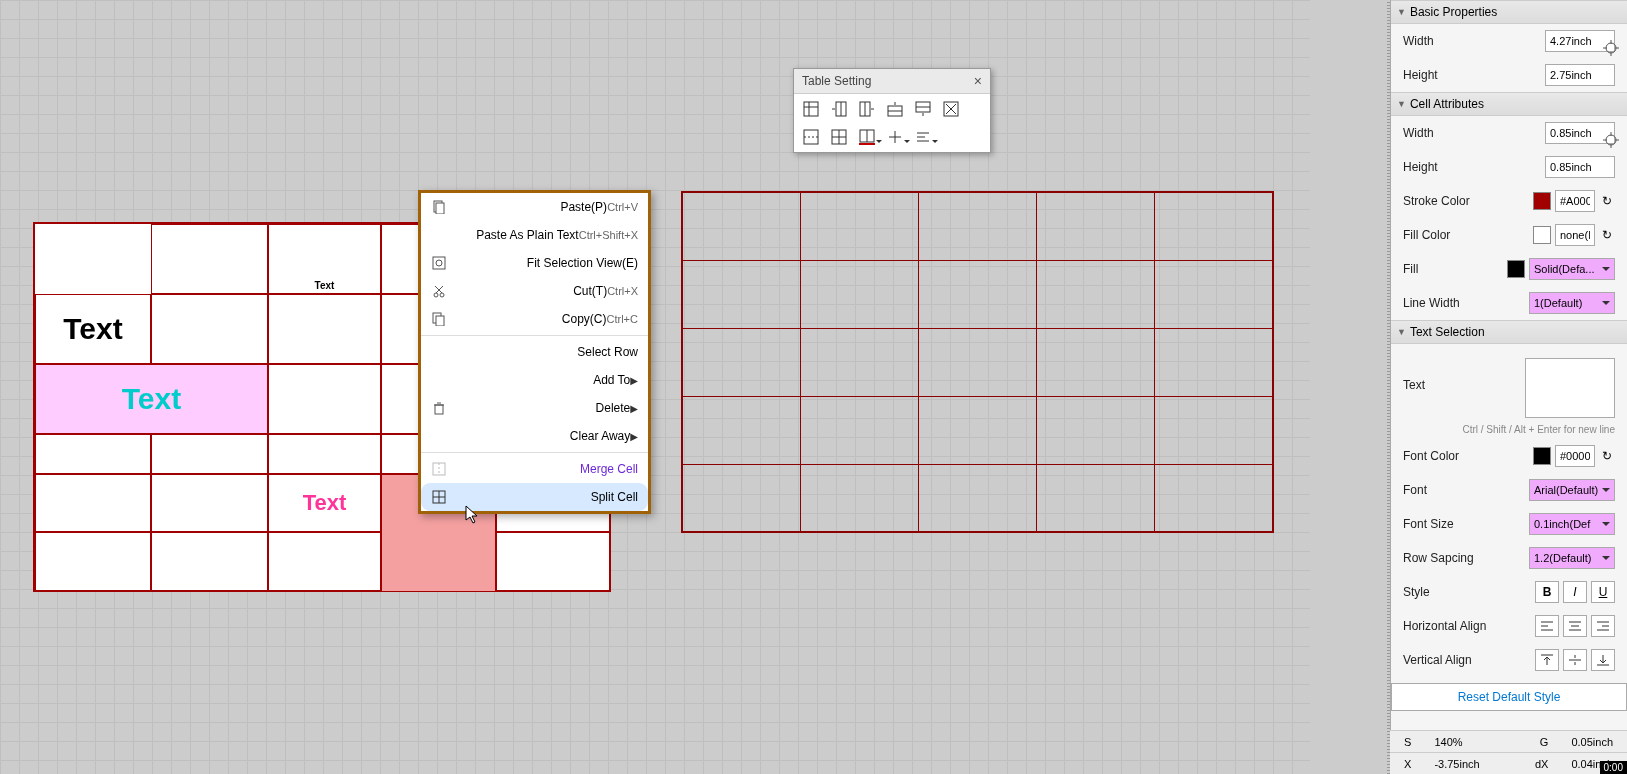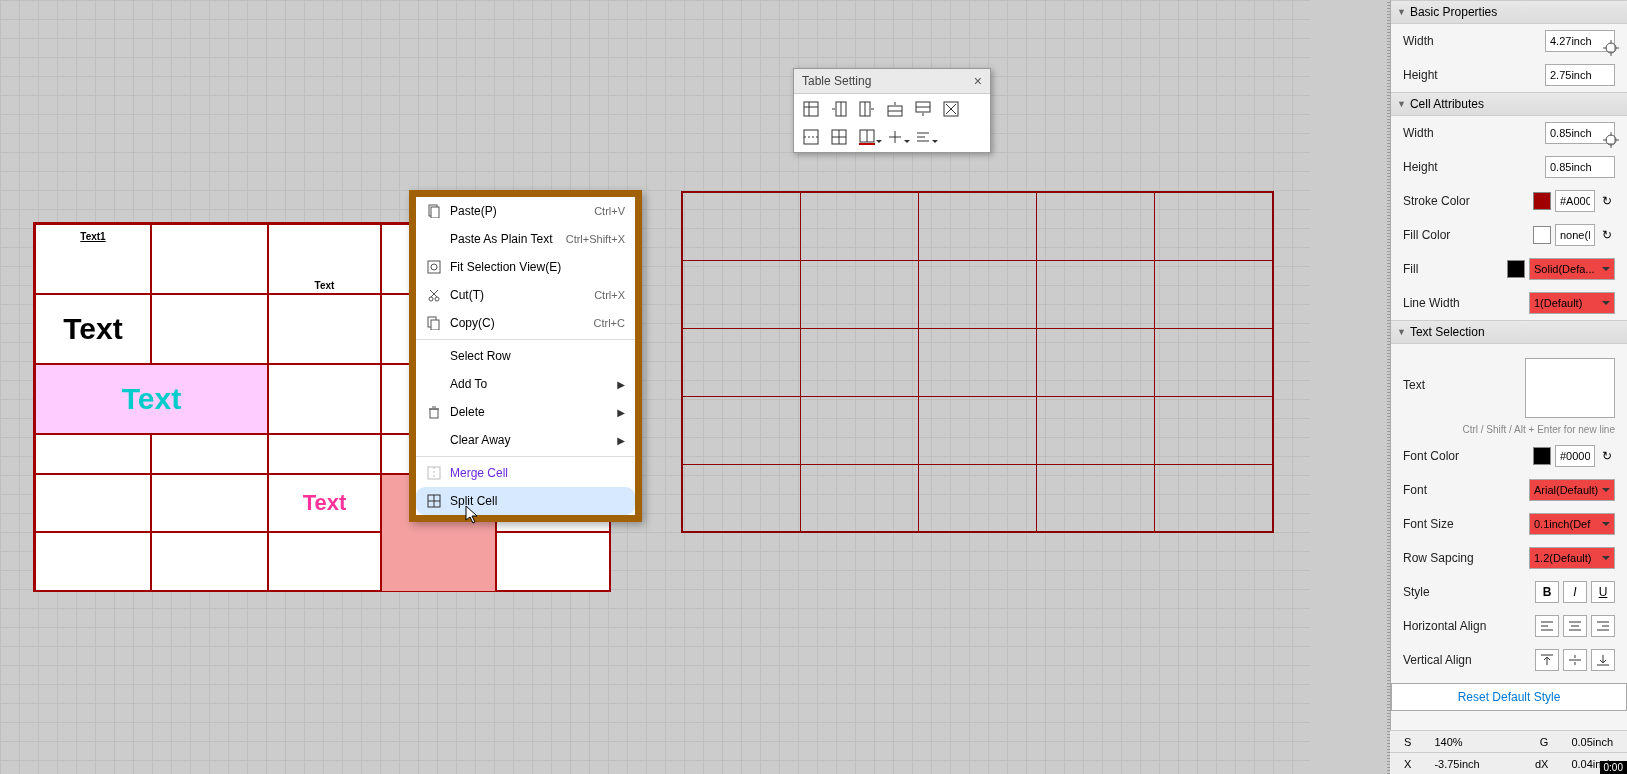--- a/index.html
+++ b/index.html
@@ -71,41 +71,41 @@
 .ts-header { display: flex; justify-content: space-between; align-items: center; padding: 4px 8px; font-size: 12px; background: #eaeaea; color: #444; border-bottom: 1px solid #ccc; }
 .ts-close { cursor: pointer; font-size: 14px; color: #555; }
 .ts-body { padding: 6px 8px; display: flex; flex-wrap: wrap; gap: 10px; }
 .ts-icon { width: 18px; height: 18px; display: flex; align-items: center; justify-content: center; cursor: pointer; }
 .ts-icon svg { width: 16px; height: 16px; }
 .ts-drop { position: relative; }
 .ts-drop::after { content: ""; position: absolute; right: -6px; top: 12px; border: 3px solid transparent; border-top-color: #333; }
 .ts-icon.redline svg { border-bottom: 2px solid #c00000; }
 
 
-.context-menu { position: absolute; left: 409px; top: 190px; width: 233px; background: #fff; border: 7px solid #a16207; box-shadow: 3px 3px 8px rgba(0,0,0,0.3); font-size: 12px; }
+.context-menu { position: absolute; left: 418px; top: 190px; width: 233px; background: #fff; border: 3px solid #a16207; box-shadow: 3px 3px 8px rgba(0,0,0,0.3); font-size: 12px; text-align: right; }
 .cm-item { display: flex; align-items: center; padding: 6px 10px; cursor: pointer; position: relative; }
 .cm-item.highlight { background: #d6e9ff; border-radius: 9px; }
 .cm-item.disabled { color: #6d28d9; cursor: default; }
 .cm-icon { width: 16px; height: 16px; margin-right: 8px; display: flex; align-items: center; justify-content: center; }
 .cm-label { flex: 1; }
 .cm-shortcut { color: #666; font-size: 11px; }
 .cm-arrow { font-size: 10px; color: #333; }
 .cm-sep { height: 1px; background: #ddd; margin: 2px 0; }
 .cursor { position: absolute; left: 462px; top: 504px; font-size: 16px; z-index: 100; pointer-events: none; }
 
 
 .props { position: absolute; right: 0; top: 0; width: 237px; height: 774px; background: #f5f5f5; border-left: 1px solid #aaa; font-size: 12px; overflow-y: hidden; }
 .section-header { display: flex; align-items: center; padding: 4px 6px; background: linear-gradient(#e8e8e8,#dcdcdc); border-top: 1px solid #ccc; border-bottom: 1px solid #ccc; cursor: pointer; }
 .section-header .tri { margin-right: 4px; font-size: 9px; color: #666; }
 .prop-row { display: flex; align-items: center; padding: 6px 12px; gap: 4px; }
 .prop-label { flex: 1; color: #222; }
 .prop-input { width: 70px; height: 22px; border: 1px solid #aaa; background: #fff; padding: 0 4px; font-size: 11px; outline: none; }
 .prop-input.sm { width: 40px; }
 .prop-swatch { width: 18px; height: 18px; border: 1px solid #888; }
-.prop-select { width: 86px; height: 22px; border: 1px solid #aaa; background: #ef4444; font-size: 11px; position: relative; display: flex; align-items: center; padding: 0 4px; }
+.prop-select { width: 86px; height: 22px; border: 1px solid #aaa; background: #f0abfc; font-size: 11px; position: relative; display: flex; align-items: center; padding: 0 4px; }
 .prop-select::after { content: ""; position: absolute; right: 4px; top: 8px; border: 4px solid transparent; border-top-color: #333; }
 .target-icon { width: 20px; height: 20px; display: flex; align-items: center; justify-content: center; cursor: pointer; }
 .refresh-icon { width: 16px; height: 16px; display: flex; align-items: center; justify-content: center; cursor: pointer; }
 .prop-textarea { width: 90px; height: 60px; border: 1px solid #aaa; background: #fff; }
 .hint { color: #888; font-size: 10px; text-align: right; padding: 0 12px 4px; }
 .btn-group { display: flex; gap: 4px; }
 .btn-sq { width: 24px; height: 22px; border: 1px solid #aaa; background: #fff; display: flex; align-items: center; justify-content: center; font-size: 12px; cursor: pointer; }
 .btn-sq.bold { font-weight: bold; }
 .btn-sq.italic { font-style: italic; }
 .btn-sq.underline { text-decoration: underline; }
@@ -116,23 +116,20 @@
 .time-badge { position: absolute; right: 0; bottom: 0; background: #000; color: #fff; font-size: 10px; padding: 1px 4px; }
 
 .vsplit { position: absolute; right: 237px; top: 0; width: 3px; height: 774px; background: repeating-linear-gradient(0deg, #999, #999 1px, transparent 1px, transparent 3px); }
 </style>
 </head>
 <body>
 
 <div class="canvas"></div>
 
 <div class="table-left">
-  <div class="cell ltrow1 c1">
-      <span class="text1">Text1</span>
-    </div>
   <div class="cell ltrow1 c2"></div>
   <div class="cell ltrow1 c3">
       <span class="text3lbl">Text</span>
     </div>
   <div class="cell ltrow1 c4">
       <span class="text2lbl">Text</span>
     </div>
   <div class="cell ltrow1 c5"></div>
   <div class="cell ltrow2 c1">
       <span class="bigtext">Text</span>

